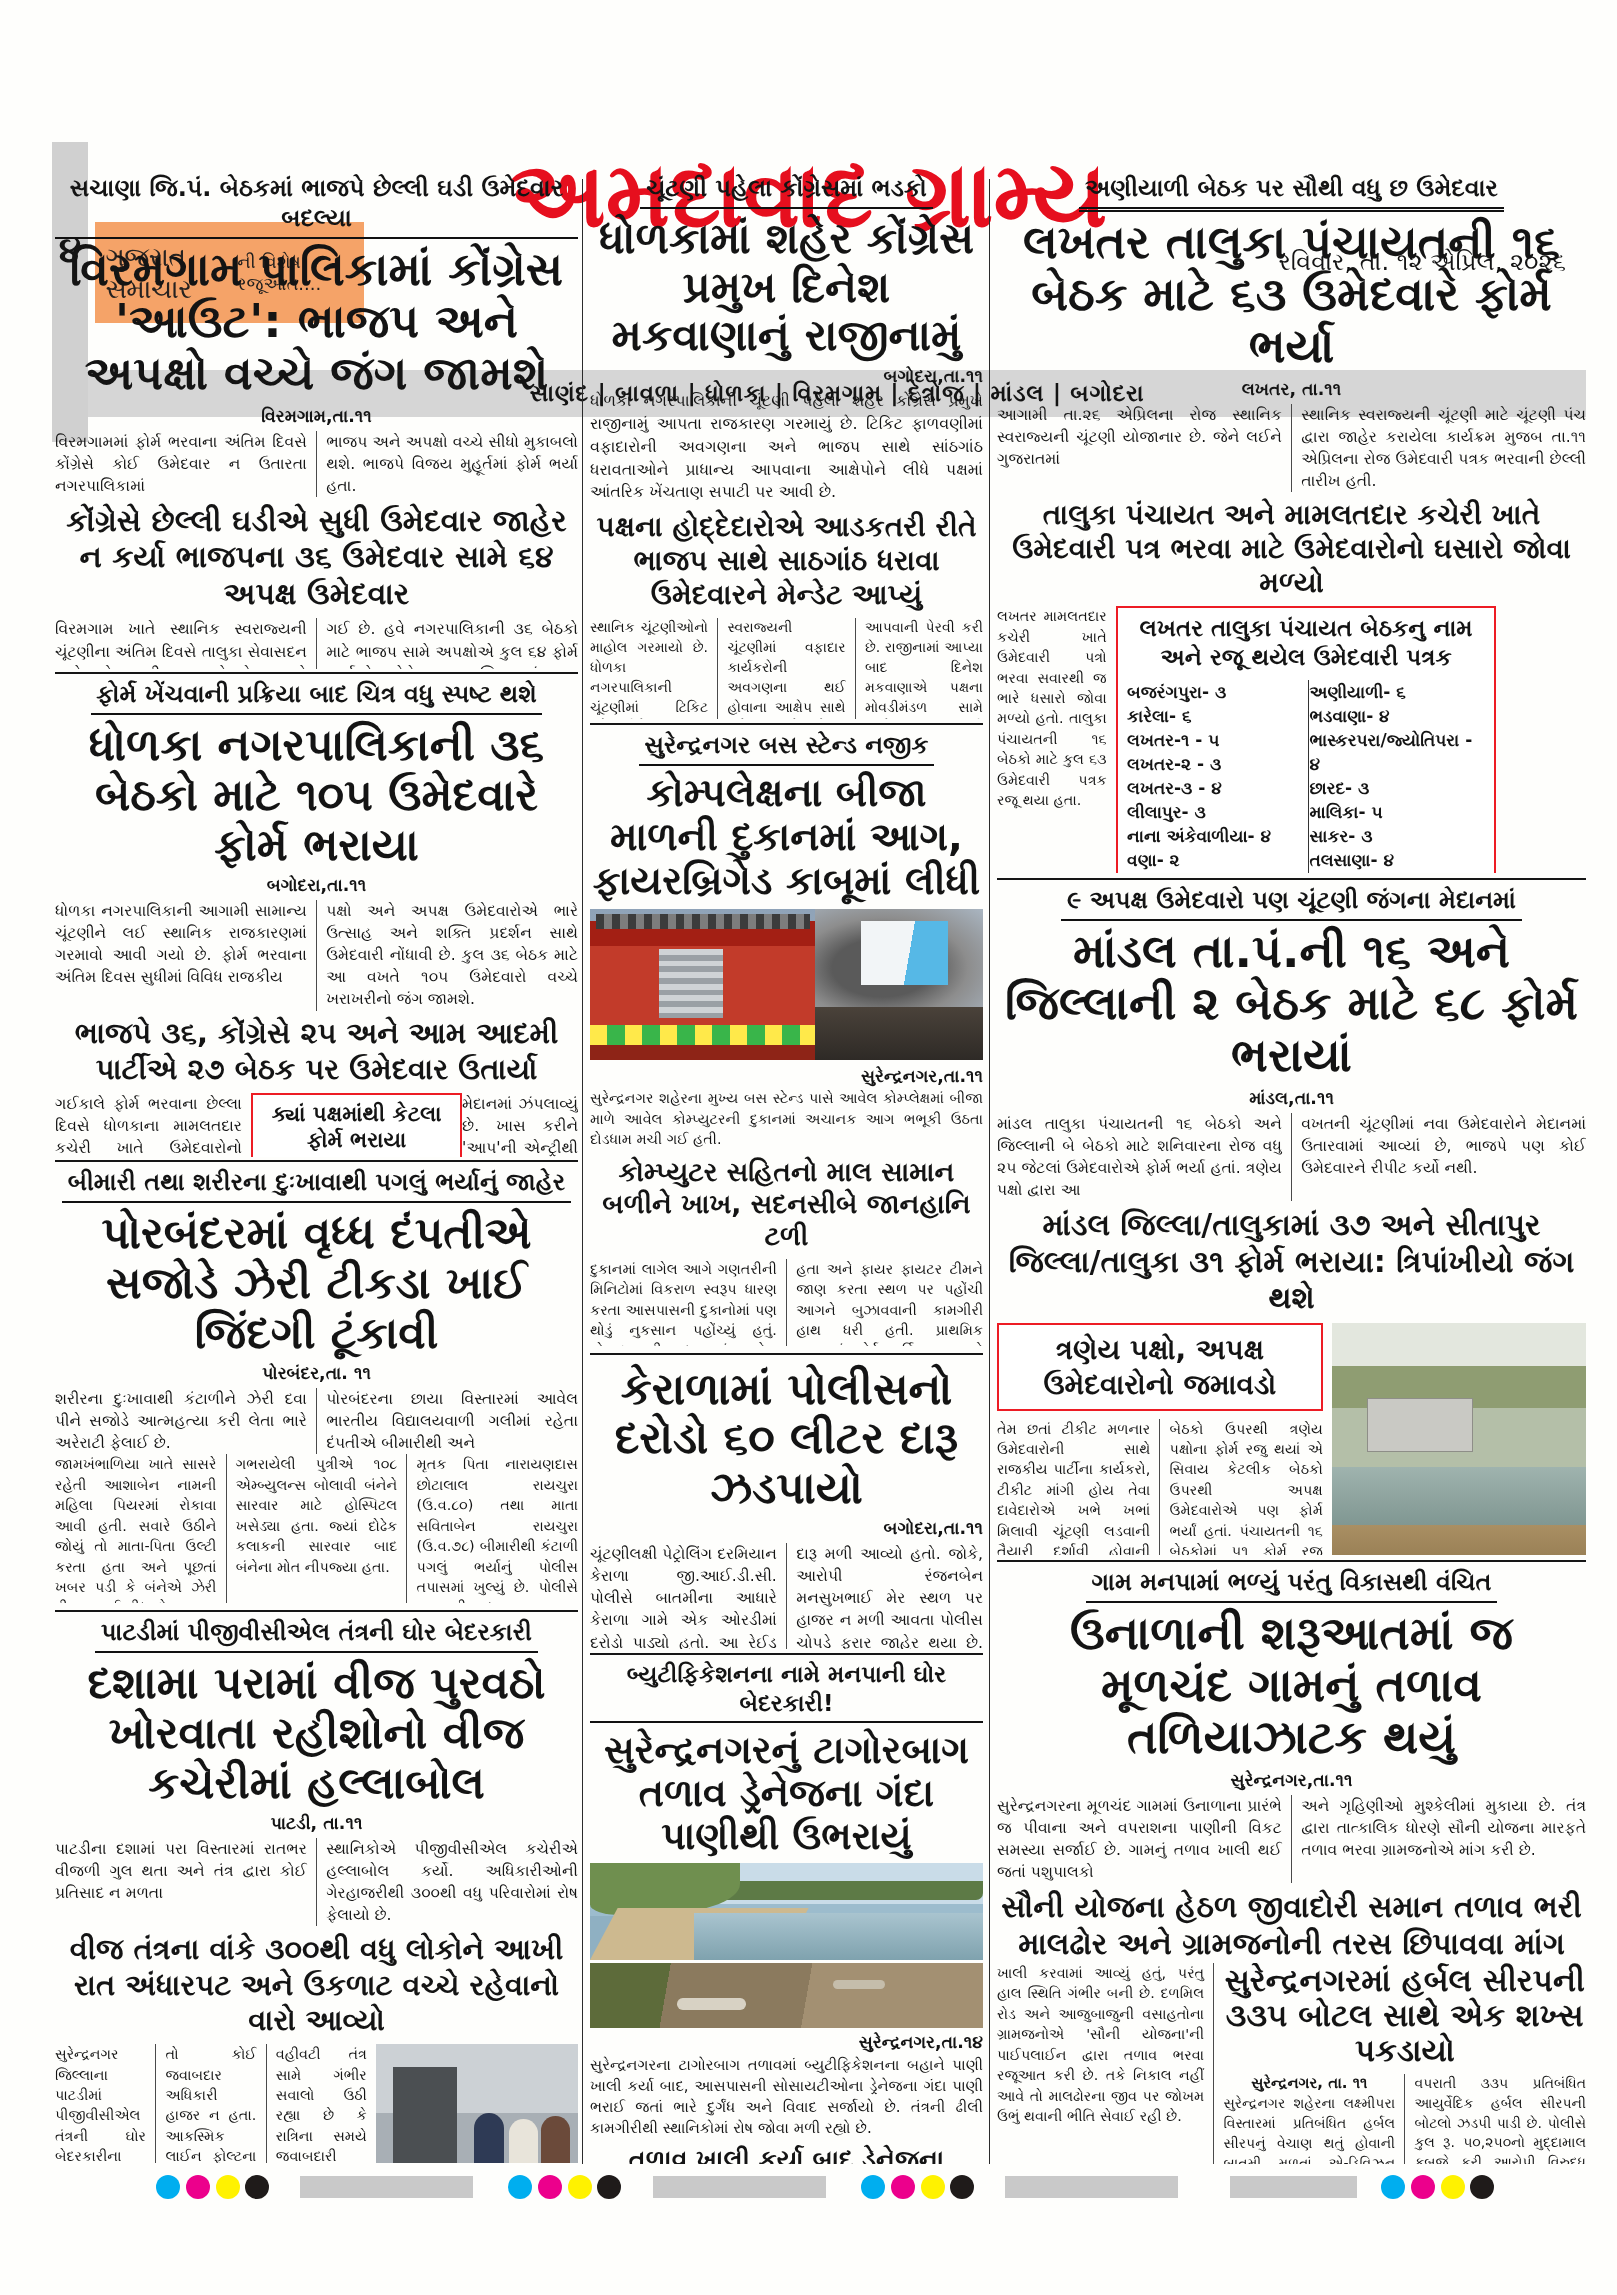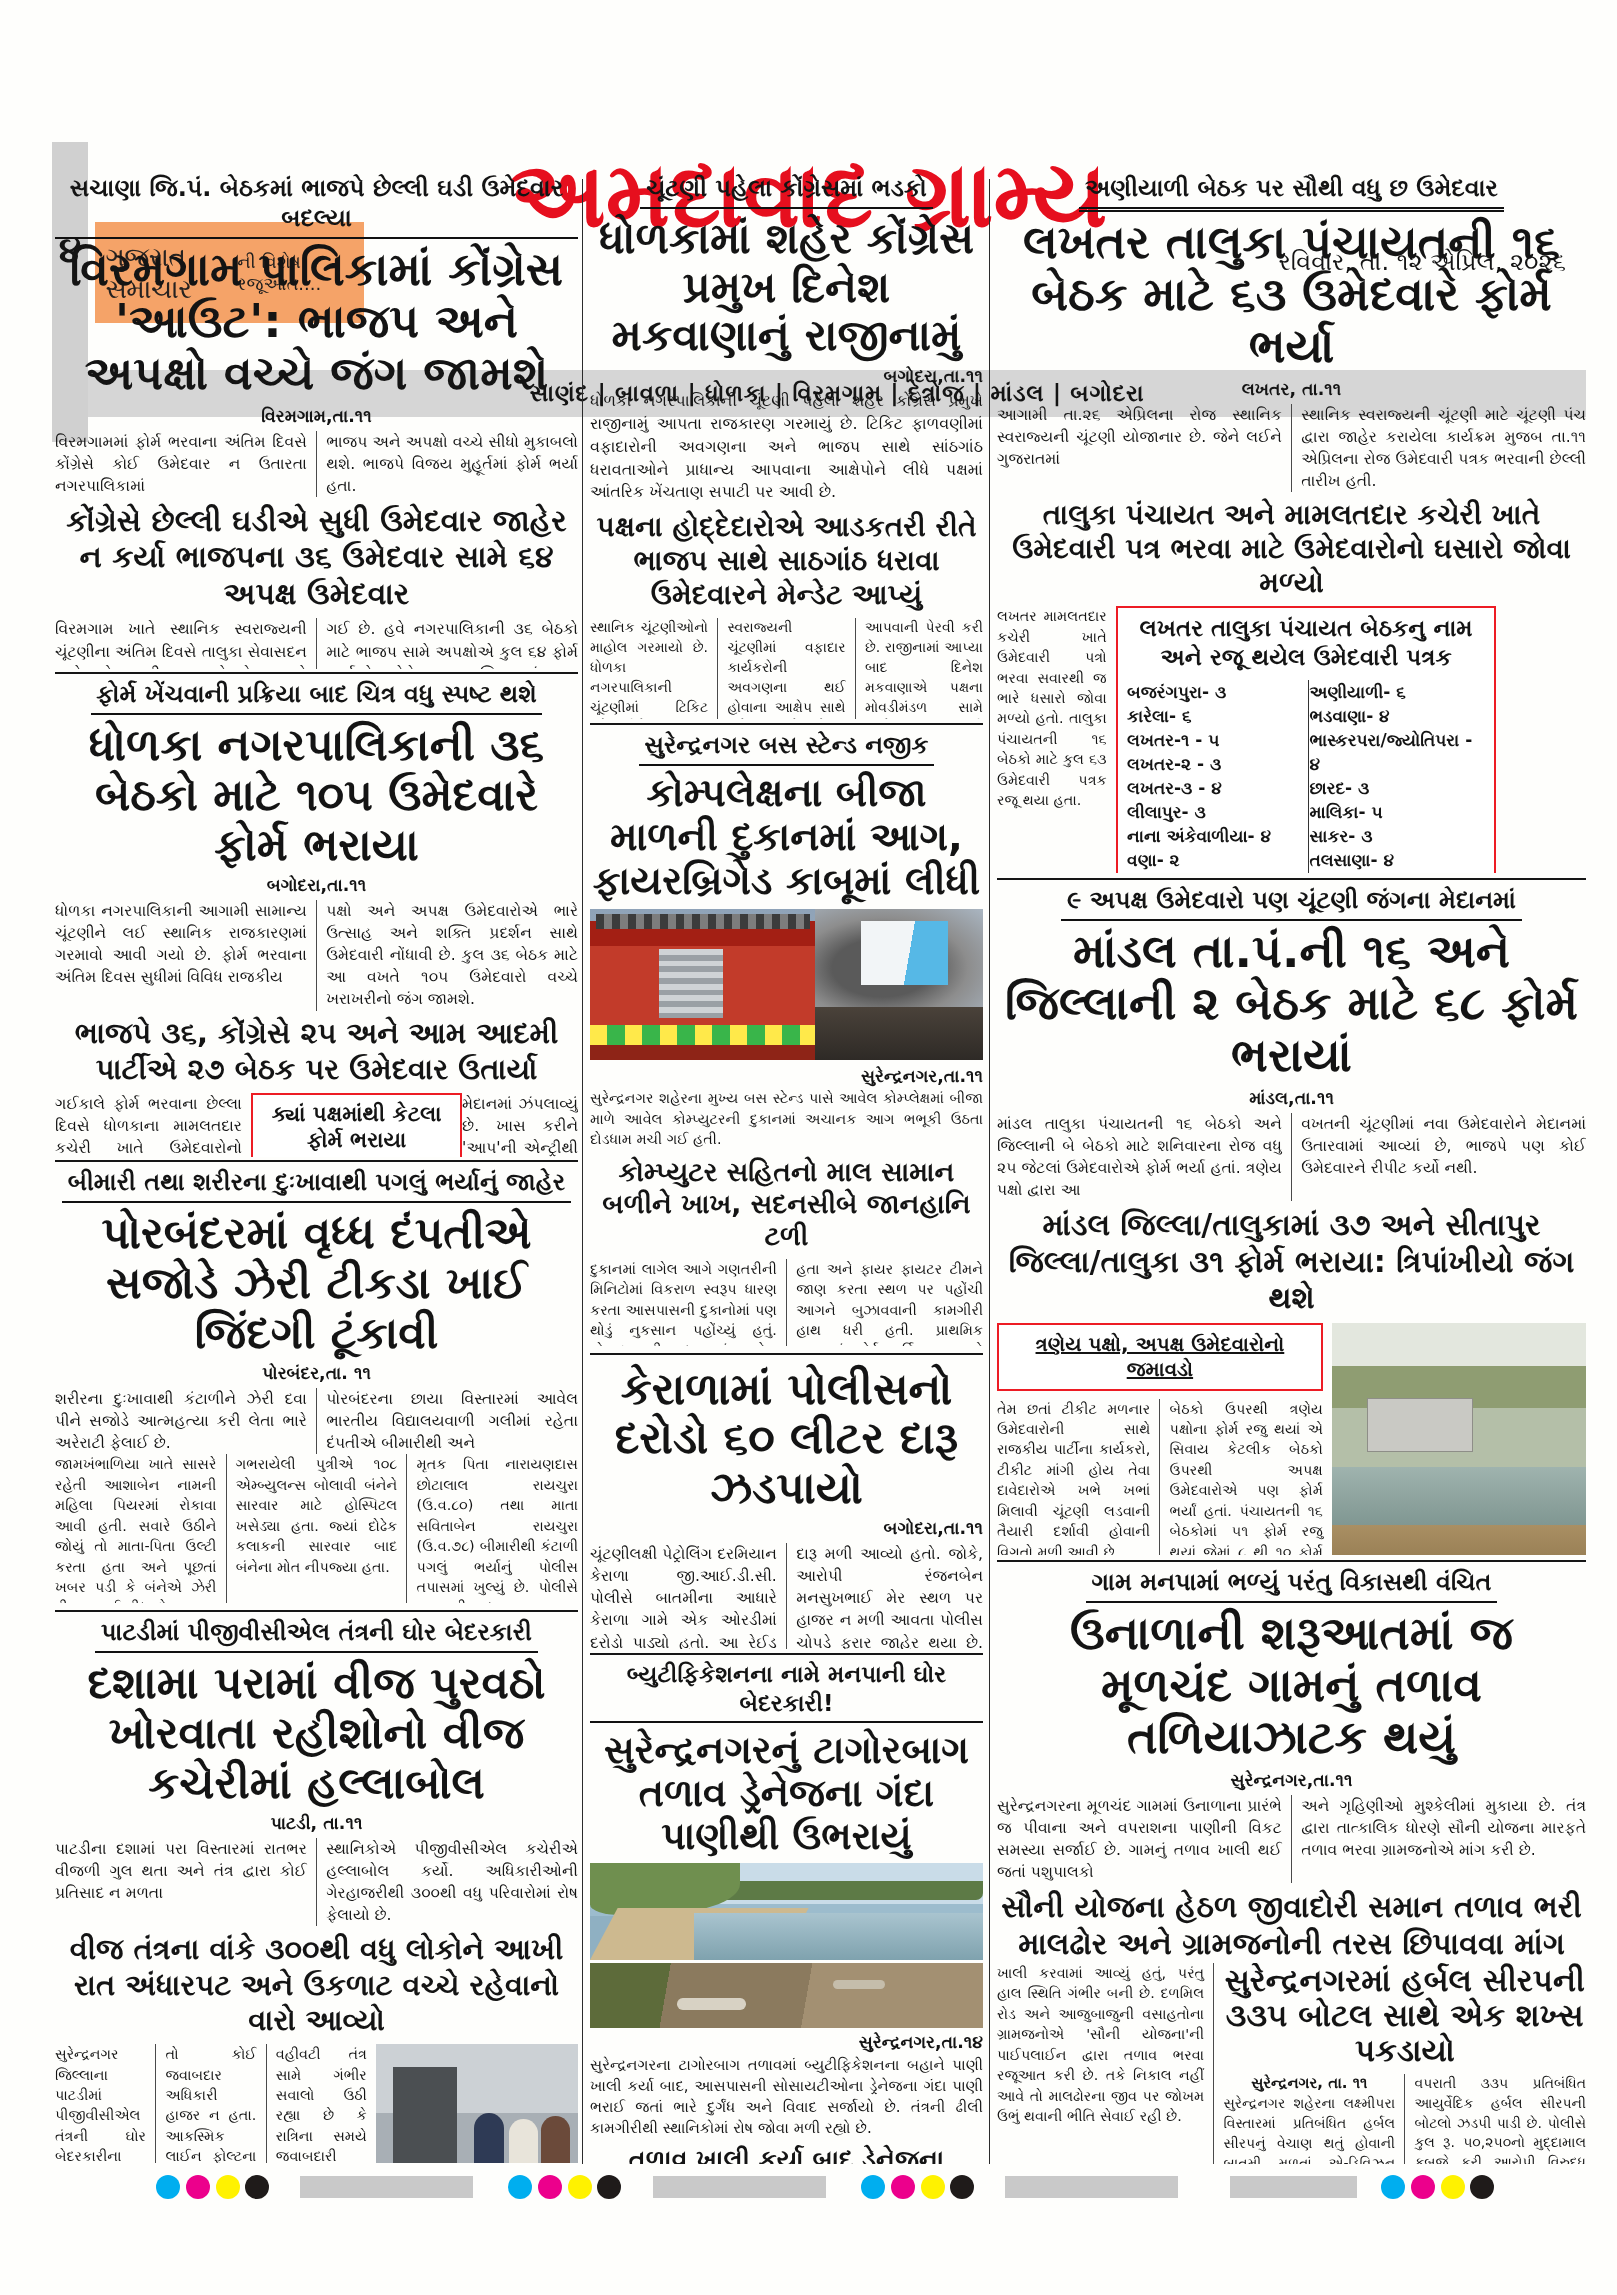--- a/index.html
+++ b/index.html
@@ -258,21 +258,21 @@
     <div class="hl" style="font-size:46px;">માંડલ તા.પં.ની ૧૬ અને જિલ્લાની ૨ બેઠક માટે ૬૮ ફોર્મ ભરાયાં</div>
     <div class="dl">માંડલ,તા.૧૧</div>
     <div class="cols">
       <div class="c bd">માંડલ તાલુકા પંચાયતની ૧૬ બેઠકો અને જિલ્લાની બે બેઠકો માટે શનિવારના રોજ વધુ ૨૫ જેટલાં ઉમેદવારોએ ફોર્મ ભર્યા હતાં. ત્રણેય પક્ષો દ્વારા આ</div>
       <div class="c bd">વખતની ચૂંટણીમાં નવા ઉમેદવારોને મેદાનમાં ઉતારવામાં આવ્યાં છે, ભાજપે પણ કોઈ ઉમેદવારને રીપીટ કર્યો નથી.</div>
     </div>
     <div class="sub" style="font-size:30px;">માંડલ જિલ્લા/તાલુકામાં ૩૭ અને સીતાપુર જિલ્લા/તાલુકા ૩૧ ફોર્મ ભરાયા: ત્રિપાંખીયો જંગ થશે</div>
     <div class="cols" style="margin-top:2.3px;">
       <div class="c" style="flex:1.25;">
         <div class="redbox" style="padding:7px 9.2px;margin-bottom:8px;">
-          <div class="rb-title" style="font-size:20px;text-decoration:underline;">ત્રણેય પક્ષો, અપક્ષ ઉમેદવારોનો જમાવડો</div>
+          <div class="rb-title" style="font-size:28px;">ત્રણેય પક્ષો, અપક્ષ ઉમેદવારોનો જમાવડો</div>
         </div>
         <div class="cols">
           <div class="c bd" style="font-size:14.4px;">તેમ છતાં ટીકીટ મળનાર ઉમેદવારોની સાથે રાજકીય પાર્ટીના કાર્યકરો, ટીકીટ માંગી હોય તેવા દાવેદારોએ ખભે ખભાં મિલાવી ચૂંટણી લડવાની તૈયારી દર્શાવી હોવાની વિગતો મળી આવી છે.</div>
           <div class="c bd" style="font-size:14.4px;">બેઠકો ઉપરથી ત્રણેય પક્ષોના ફોર્મ રજુ થયાં એ સિવાય કેટલીક બેઠકો ઉપરથી અપક્ષ ઉમેદવારોએ પણ ફોર્મ ભર્યાં હતાં. પંચાયતની ૧૬ બેઠકોમાં ૫૧ ફોર્મ રજુ થયાં જેમાં ૮ થી ૧૦ ફોર્મ અપક્ષ અને એકાદ બે ફોર્મ ડમી ભરાયાં હતાં.</div>
         </div>
       </div>
       <div class="photo" style="width:254px;height:266px;flex:none;margin-left:9.2px;">
         <div class="pp" style="inset:0;background:linear-gradient(#e3e7de 0 16%,#8f9d72 16% 32%,#b4bfa8 32% 58%,#a08a60 58% 100%);"></div>
         <div class="pp" style="left:35px;top:75px;width:104px;height:52px;background:#c9c9c4;border:1.7px solid #8e8e88;"></div>
         <div class="pp" style="left:0;top:144px;width:254px;height:64px;background:linear-gradient(#9fb3ae,#7d948f);"></div>

